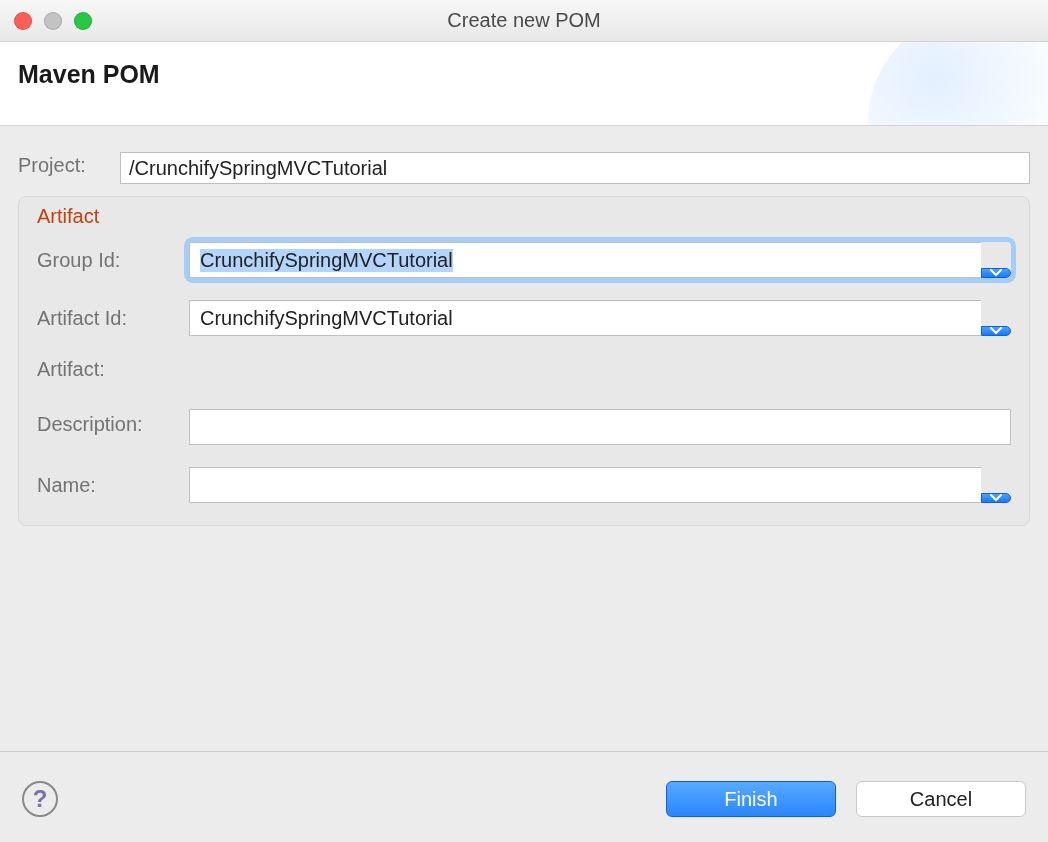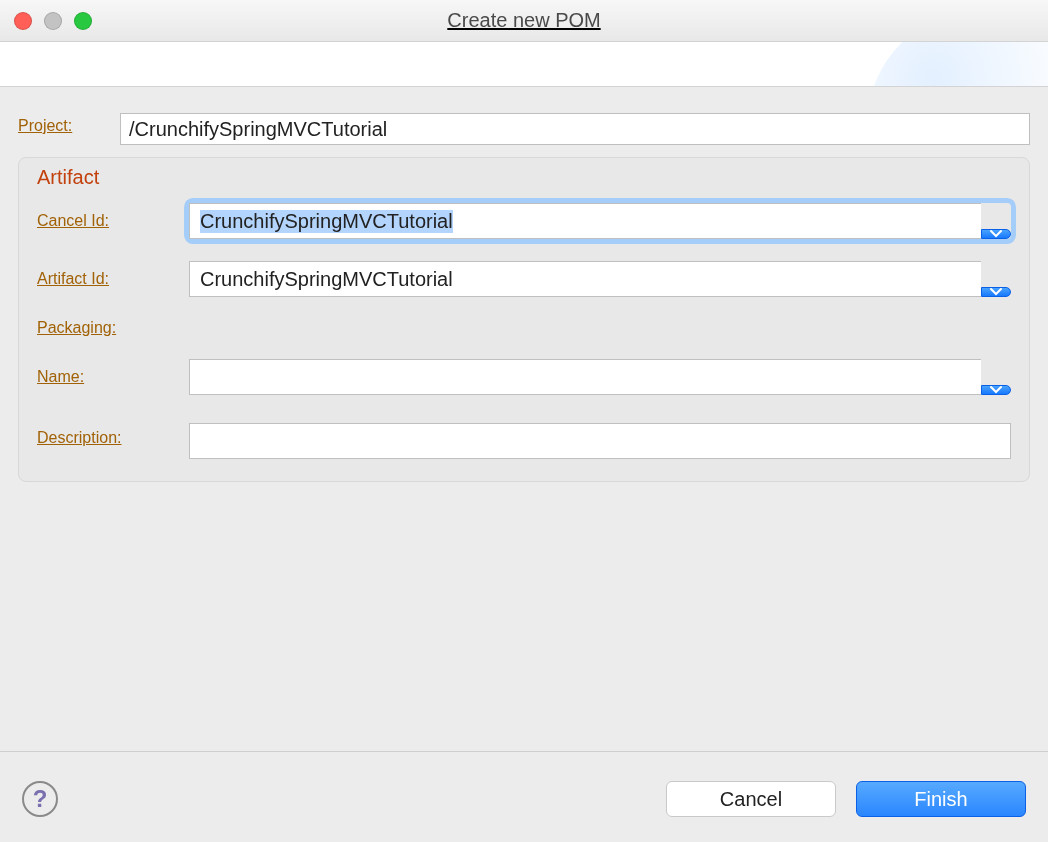--- a/index.html
+++ b/index.html
@@ -16,21 +16,20 @@
       position: relative;
     }
     .titlebar {
       height: 42px;
       background: linear-gradient(to bottom, #f7f7f7, #e8e8e8);
       border-bottom: 1px solid #d3d3d3;
       display: flex;
       align-items: center;
       padding: 8px 10px;
       position: relative;
-      text-decoration: underline;
     }
     .traffic-lights {
       display: flex;
       gap: 12px;
       position: absolute;
       left: 14px;
       top: 50%;
       transform: translateY(-50%);
     }
     .traffic-light {
@@ -79,25 +78,24 @@
     }
     .content {
       padding: 20px 18px 0 18px;
     }
     .form-row {
       display: flex;
       align-items: center;
       margin-bottom: 12px;
     }
     .form-row .label {
-      font-size: 16px;
-      color: #a16207;
+      font-size: 20px;
+      color: #737373;
       width: 152px;
       flex-shrink: 0;
-      text-decoration: underline;
     }
     .project-row .label {
       width: 102px;
     }
     .input-plain {
       flex: 1;
       height: 32px;
       background: #fff;
       border: 1px solid #bfbfbf;
       border-radius: 0;
@@ -236,34 +234,35 @@
   <div class="traffic-lights">
     <div class="traffic-light close"></div>
     <div class="traffic-light minimize"></div>
     <div class="traffic-light maximize"></div>
   </div>
   <div class="titlebar-title">Create new POM</div>
 </div>
 
 <div class="header-panel">
   <div class="header-decoration"></div>
+  <div class="header-title">Maven POM</div>
 </div>
 
 <div class="content">
 
   <div class="form-row project-row">
     <div class="label">Project:</div>
     <input class="input-plain" type="text" value="/CrunchifySpringMVCTutorial" style="">
   </div>
 
   <div class="fieldset">
     <div class="fieldset-legend">Artifact</div>
 
     <div class="form-row">
-      <div class="label">Cancel Id:</div>
+      <div class="label">Group Id:</div>
       <div class="combo-wrap focused">
         <div class="combo-input" style="display:flex;align-items:center;">
             <span class="selection-highlight">CrunchifySpringMVCTutorial</span>
           </div>
         <div class="combo-btn">
           <svg viewBox="0 0 12 8">
               <path d="M1 1 L6 6 L11 1" stroke="#fff" stroke-width="2" fill="none" stroke-linecap="round"></path>
             </svg>
         </div>
       </div>
@@ -276,49 +275,49 @@
         <div class="combo-btn">
           <svg viewBox="0 0 12 8">
               <path d="M1 1 L6 6 L11 1" stroke="#fff" stroke-width="2" fill="none" stroke-linecap="round"></path>
             </svg>
         </div>
       </div>
     </div>
 
 
     <div class="form-row">
-      <div class="label">Packaging:</div>
+      <div class="label">Artifact:</div>
+    </div>
+
+    <div class="form-row">
+      <div class="label">Description:</div>
+      <input class="input-plain" type="text" style="height: 36px;" value="">
     </div>
 
     <div class="form-row">
       <div class="label">Name:</div>
       <div class="combo-wrap">
         <input class="combo-input" type="text" value="" style="">
         <div class="combo-btn">
           <svg viewBox="0 0 12 8">
               <path d="M1 1 L6 6 L11 1" stroke="#fff" stroke-width="2" fill="none" stroke-linecap="round"></path>
             </svg>
         </div>
       </div>
     </div>
 
-    <div class="form-row">
-      <div class="label">Description:</div>
-      <input class="input-plain" type="text" style="height: 36px;" value="">
-    </div>
-
   </div>
 </div>
 
 <div class="footer-sep"></div>
 
 <div class="footer">
   <div class="help-icon">
     <span>?</span>
   </div>
   <div class="footer-spacer"></div>
+  <div class="btn btn-finish">
+    <span>Finish</span>
+  </div>
   <div class="btn btn-cancel">
     <span>Cancel</span>
   </div>
-  <div class="btn btn-finish">
-    <span>Finish</span>
-  </div>
 </div>
 
 </body></html>

